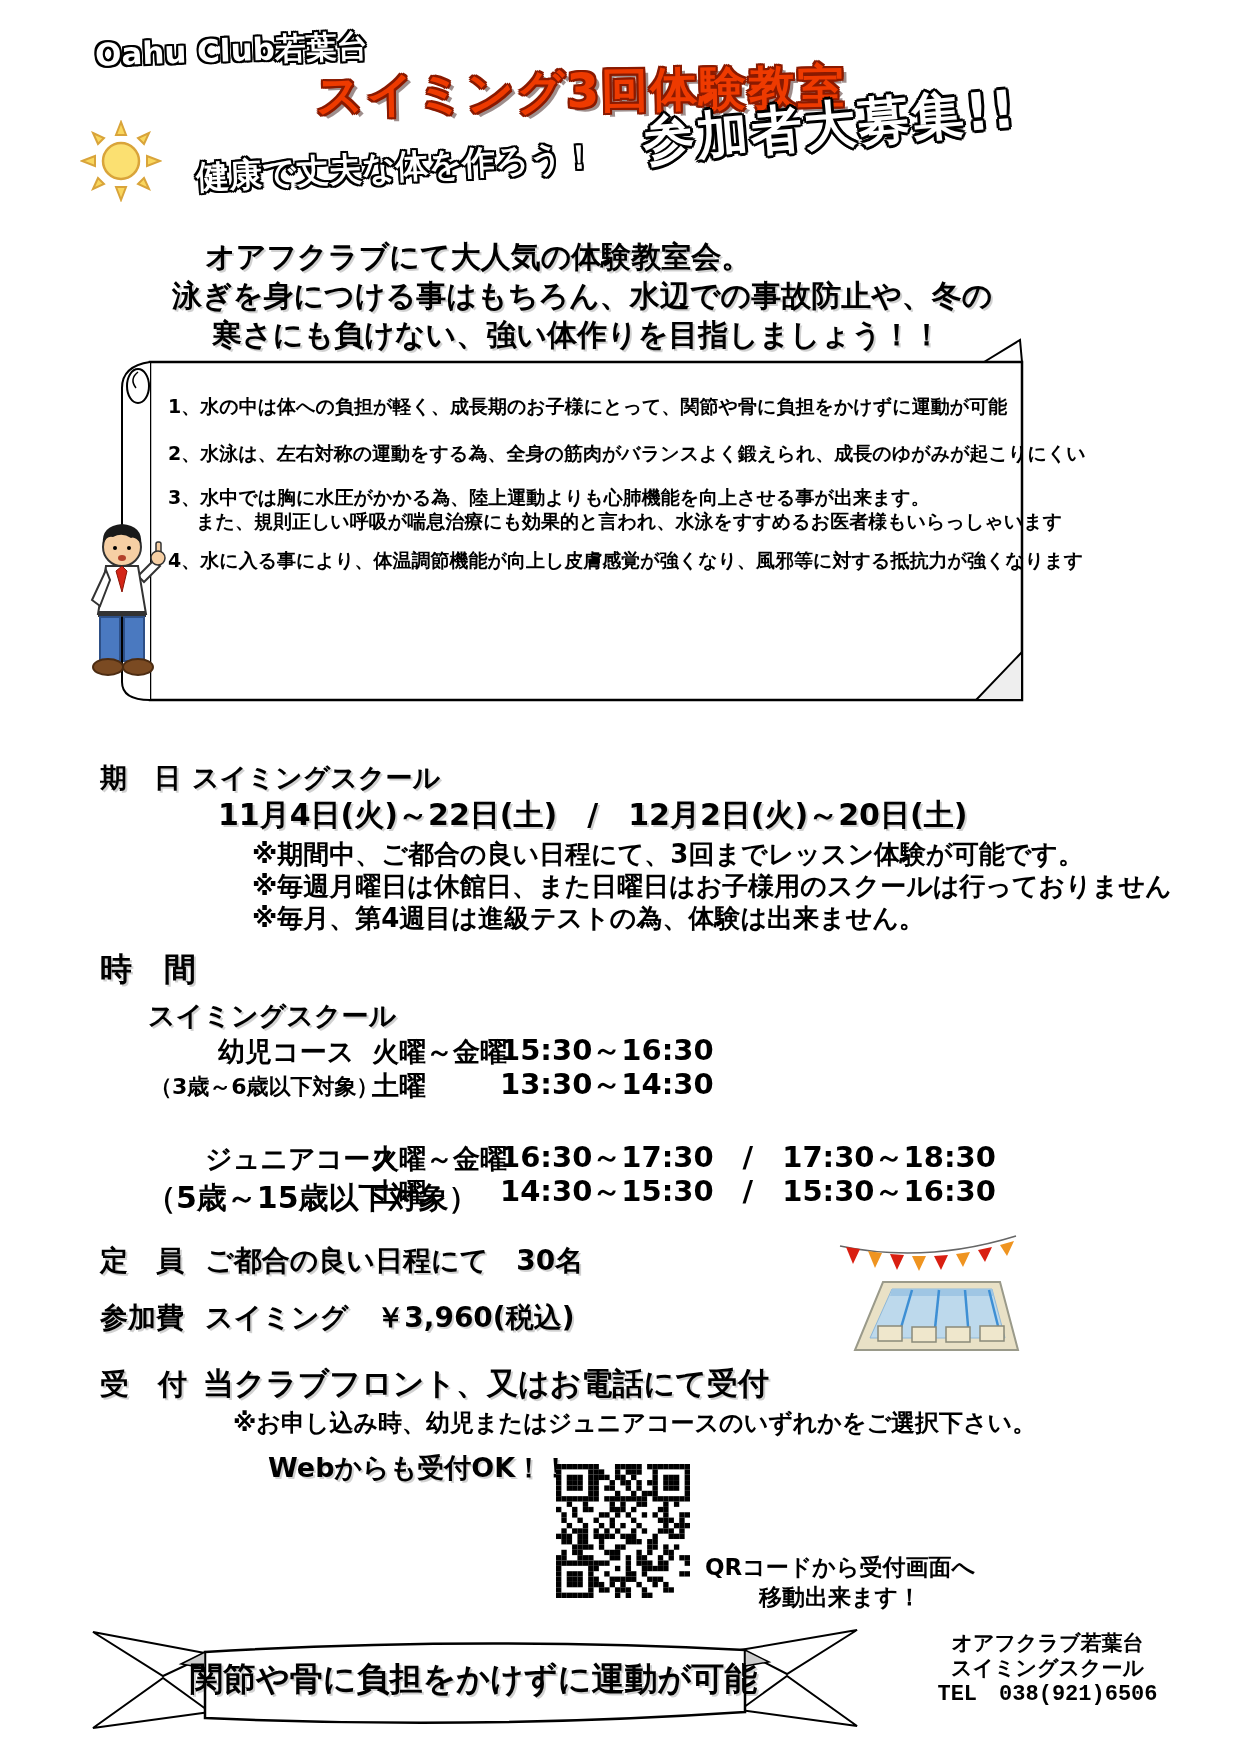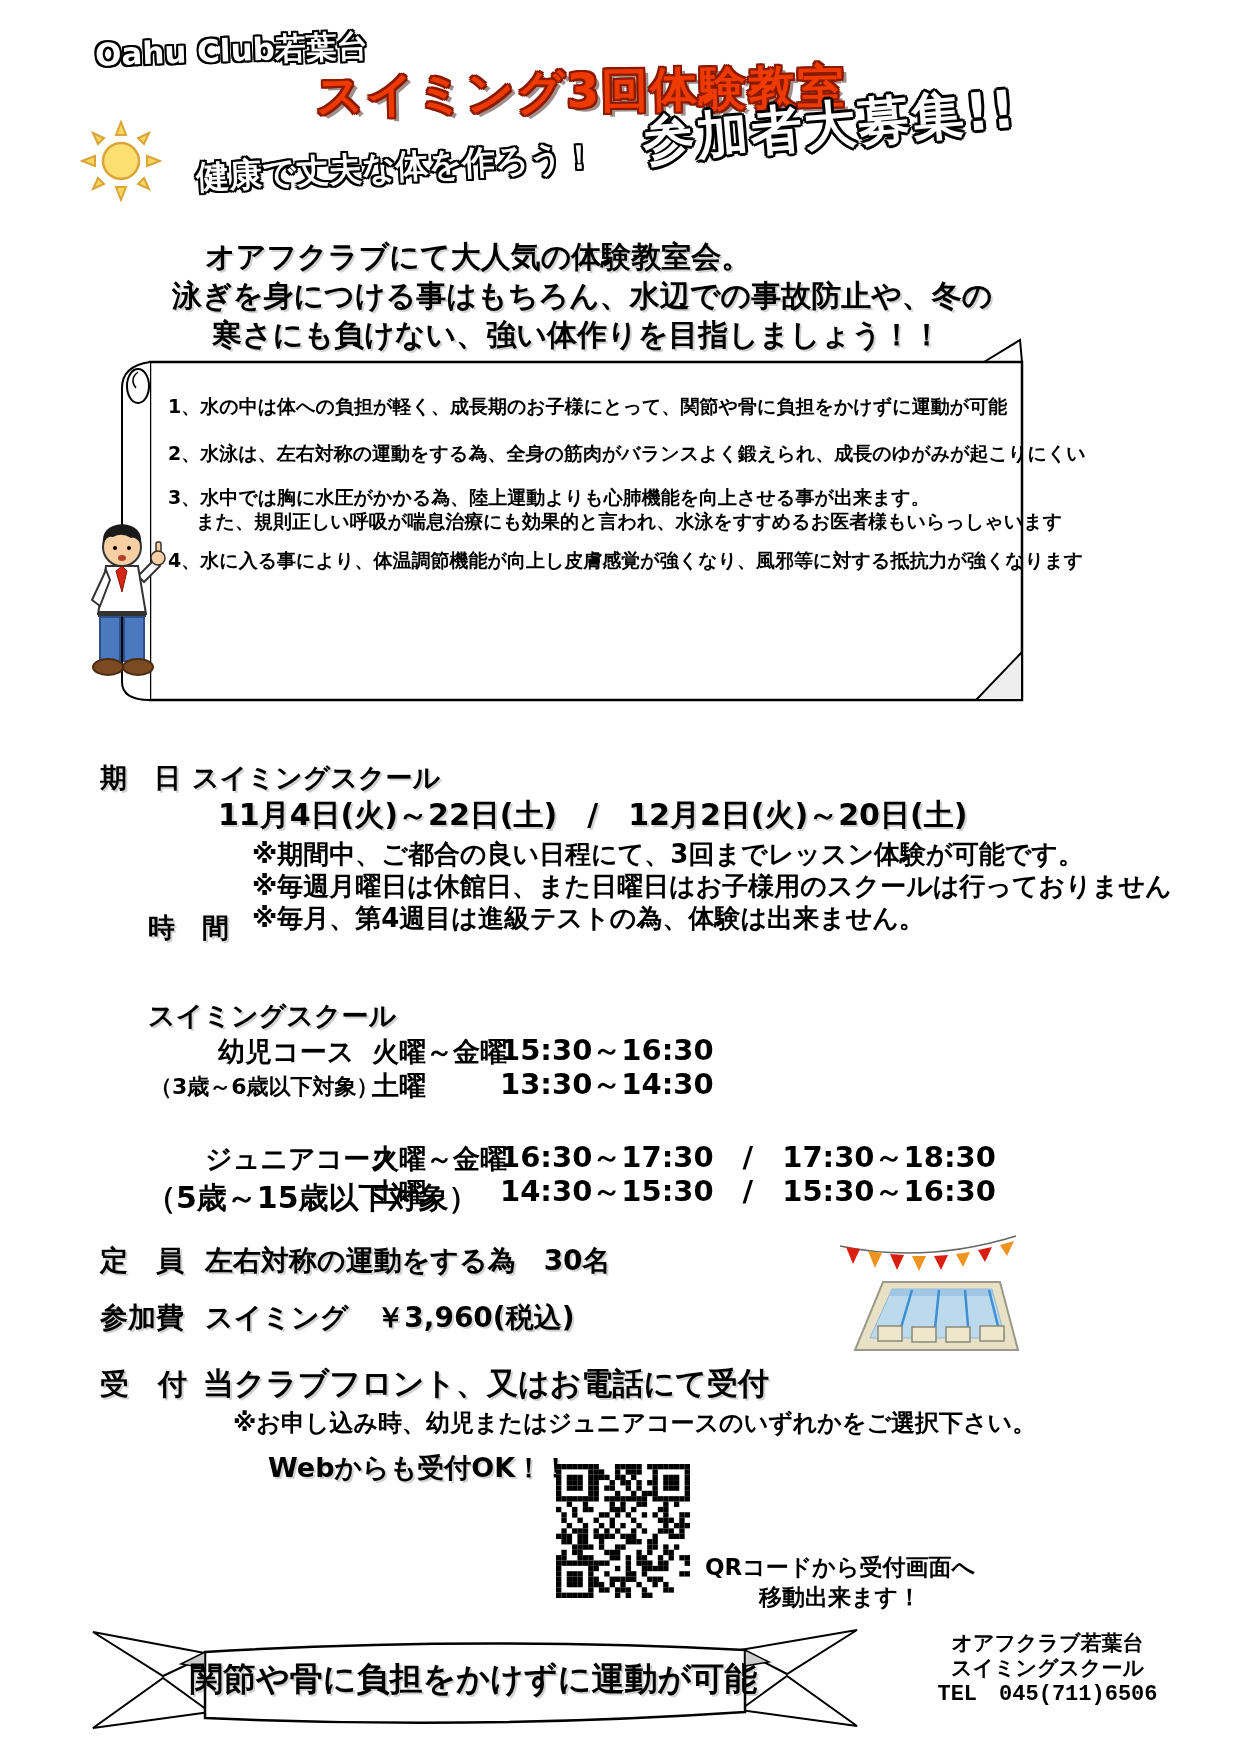--- a/index.html
+++ b/index.html
@@ -90,41 +90,41 @@
     <ellipse cx="62" cy="149" rx="15" ry="8" fill="#7a4a22" stroke="#4c2c12" stroke-width="2"></ellipse>
   </svg>
 
   <div class="abs soft" style="left:100px;top:762px;font-size:27px;">期　日</div>
   <div class="abs soft" style="left:192px;top:762px;font-size:27px;">スイミングスクール</div>
   <div class="abs soft" style="left:218px;top:798px;font-size:30px;">11月4日(火)～22日(土)　/　12月2日(火)～20日(土)</div>
   <div class="abs" style="left:252px;top:840px;font-size:26px;">※期間中、ご都合の良い日程にて、3回までレッスン体験が可能です。</div>
   <div class="abs" style="left:252px;top:872px;font-size:26px;">※毎週月曜日は休館日、また日曜日はお子様用のスクールは行っておりません</div>
   <div class="abs" style="left:252px;top:904px;font-size:26px;">※毎月、第4週目は進級テストの為、体験は出来ません。</div>
 
-  <div class="abs soft" style="left:100px;top:912px;font-size:27px;margin-left:48px;">時　間</div>
+  <div class="abs soft" style="left:100px;top:951px;font-size:32px;">時　間</div>
   <div class="abs soft" style="left:148px;top:1000px;font-size:27px;">スイミングスクール</div>
 
   <div class="abs" style="left:218px;top:1036px;font-size:27px;">幼児コース</div>
   <div class="abs" style="left:372px;top:1036px;font-size:27px;">火曜～金曜</div>
   <div class="abs" style="left:500px;top:1034px;font-size:29px;">15:30～16:30</div>
 
   <div class="abs" style="left:150px;top:1074px;font-size:22px;">（3歳～6歳以下対象）</div>
   <div class="abs" style="left:372px;top:1070px;font-size:27px;">土曜</div>
   <div class="abs" style="left:500px;top:1068px;font-size:29px;">13:30～14:30</div>
 
   <div class="abs" style="left:205px;top:1143px;font-size:27px;">ジュニアコース</div>
   <div class="abs" style="left:372px;top:1143px;font-size:27px;">火曜～金曜</div>
   <div class="abs" style="left:500px;top:1141px;font-size:29px;">16:30～17:30　/　17:30～18:30</div>
 
   <div class="abs" style="left:146px;top:1181px;font-size:30px;">（5歳～15歳以下対象）</div>
   <div class="abs" style="left:372px;top:1177px;font-size:27px;">土曜</div>
   <div class="abs" style="left:500px;top:1175px;font-size:29px;">14:30～15:30　/　15:30～16:30</div>
 
   <div class="abs soft" style="left:100px;top:1245px;font-size:28px;">定　員</div>
-  <div class="abs soft" style="left:205px;top:1245px;font-size:28px;">左右対称の運動をする為　30名</div>
+  <div class="abs soft" style="left:205px;top:1245px;font-size:28px;">ご都合の良い日程にて　30名</div>
 
   <div class="abs soft" style="left:100px;top:1302px;font-size:28px;">参加費</div>
   <div class="abs soft" style="left:205px;top:1302px;font-size:28px;">スイミング　￥3,960(税込)</div>
 
   <div class="abs soft" style="left:100px;top:1368px;font-size:29px;">受　付</div>
   <div class="abs soft" style="left:203px;top:1366px;font-size:31px;">当クラブフロント、又はお電話にて受付</div>
   <div class="abs" style="left:233px;top:1410px;font-size:24px;">※お申し込み時、幼児またはジュニアコースのいずれかをご選択下さい。</div>
   <div class="abs soft" style="left:268px;top:1452px;font-size:27px;">Webからも受付OK！！</div>
 
   <svg class="abs" id="qr-svg" style="left:556px;top:1464px;" width="134" height="134" viewBox="0 0 125 125">
@@ -489,16 +489,16 @@
     </g>
     <path d="M120,30 Q390,14 660,28 L660,90 Q390,108 120,96 Z" fill="#fff" stroke="#000" stroke-width="2.5"></path>
     <polygon points="120,30 96,42 120,46" fill="#ccc" stroke="#000" stroke-width="1.5"></polygon>
     <polygon points="660,28 684,40 660,44" fill="#ccc" stroke="#000" stroke-width="1.5"></polygon>
   </svg>
   <div class="abs ctr soft" style="left:190px;top:1660px;width:545px;font-size:33px;">関節や骨に負担をかけずに運動が可能</div>
 
   <div class="abs ctr" style="left:930px;top:1632px;width:235px;font-size:21px;line-height:25px;font-family:Liberation Mono, monospace;">
     <div>オアフクラブ若葉台</div>
     <div>スイミングスクール</div>
-    <div style="font-size:22px;">TEL　045(711)6506</div>
+    <div style="font-size:22px;">TEL　038(921)6506</div>
   </div>
 
 </div>
 
 </body></html>

